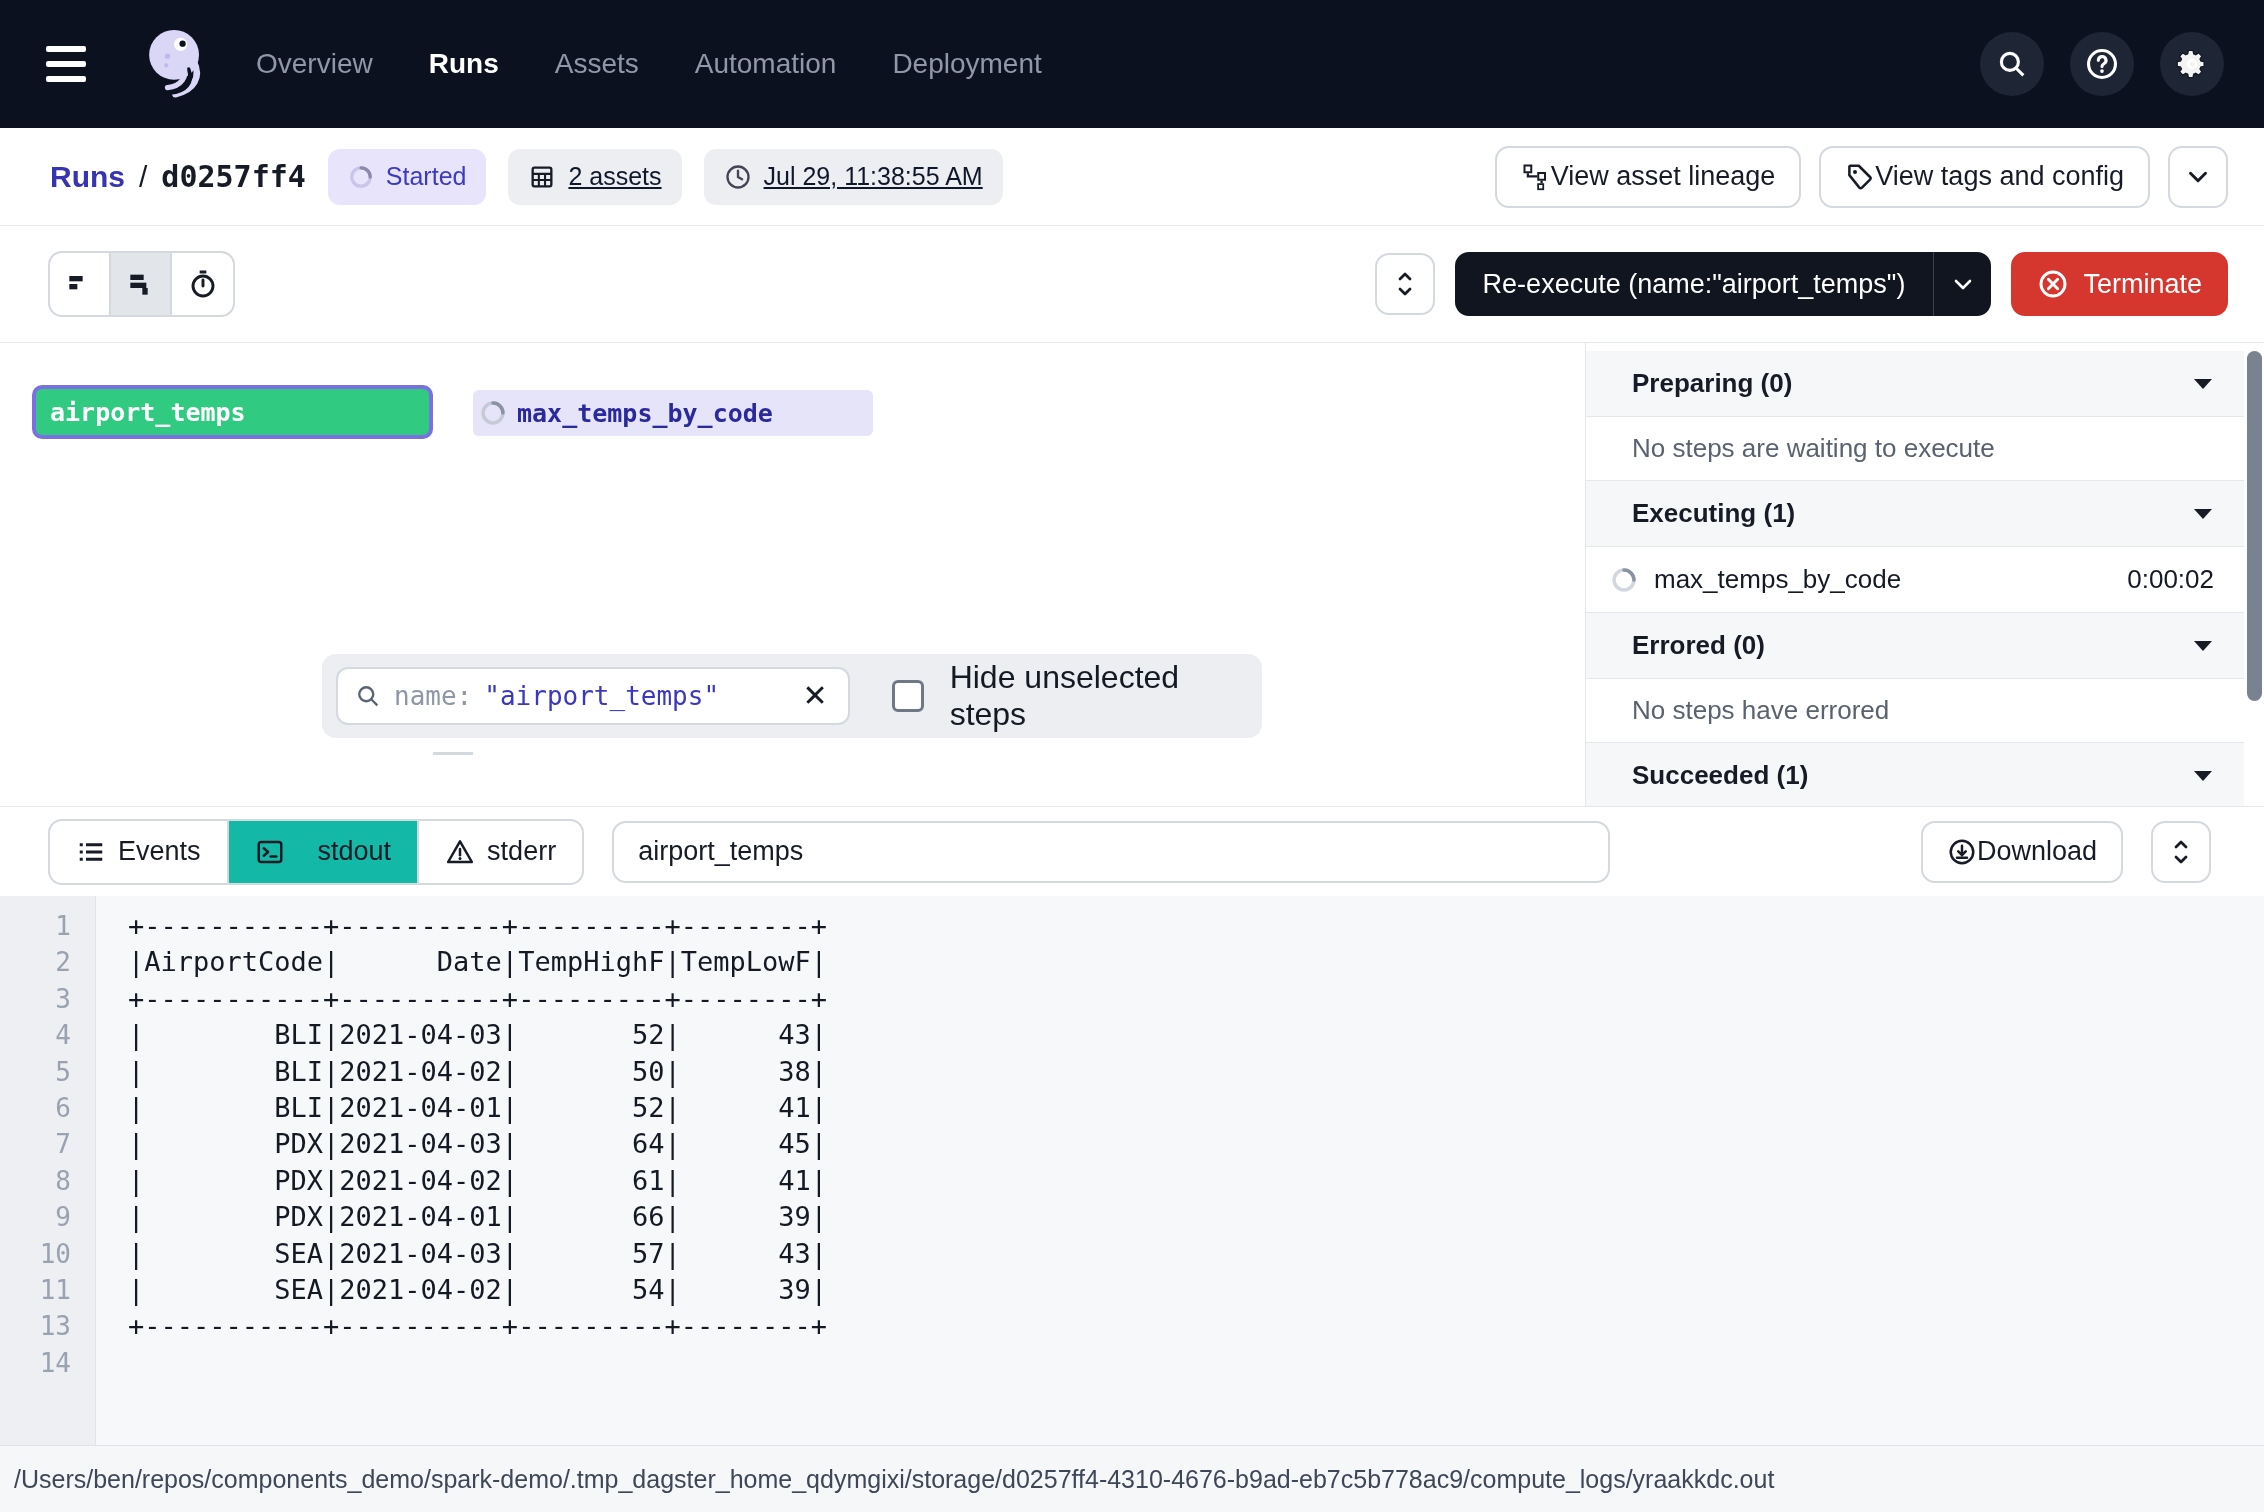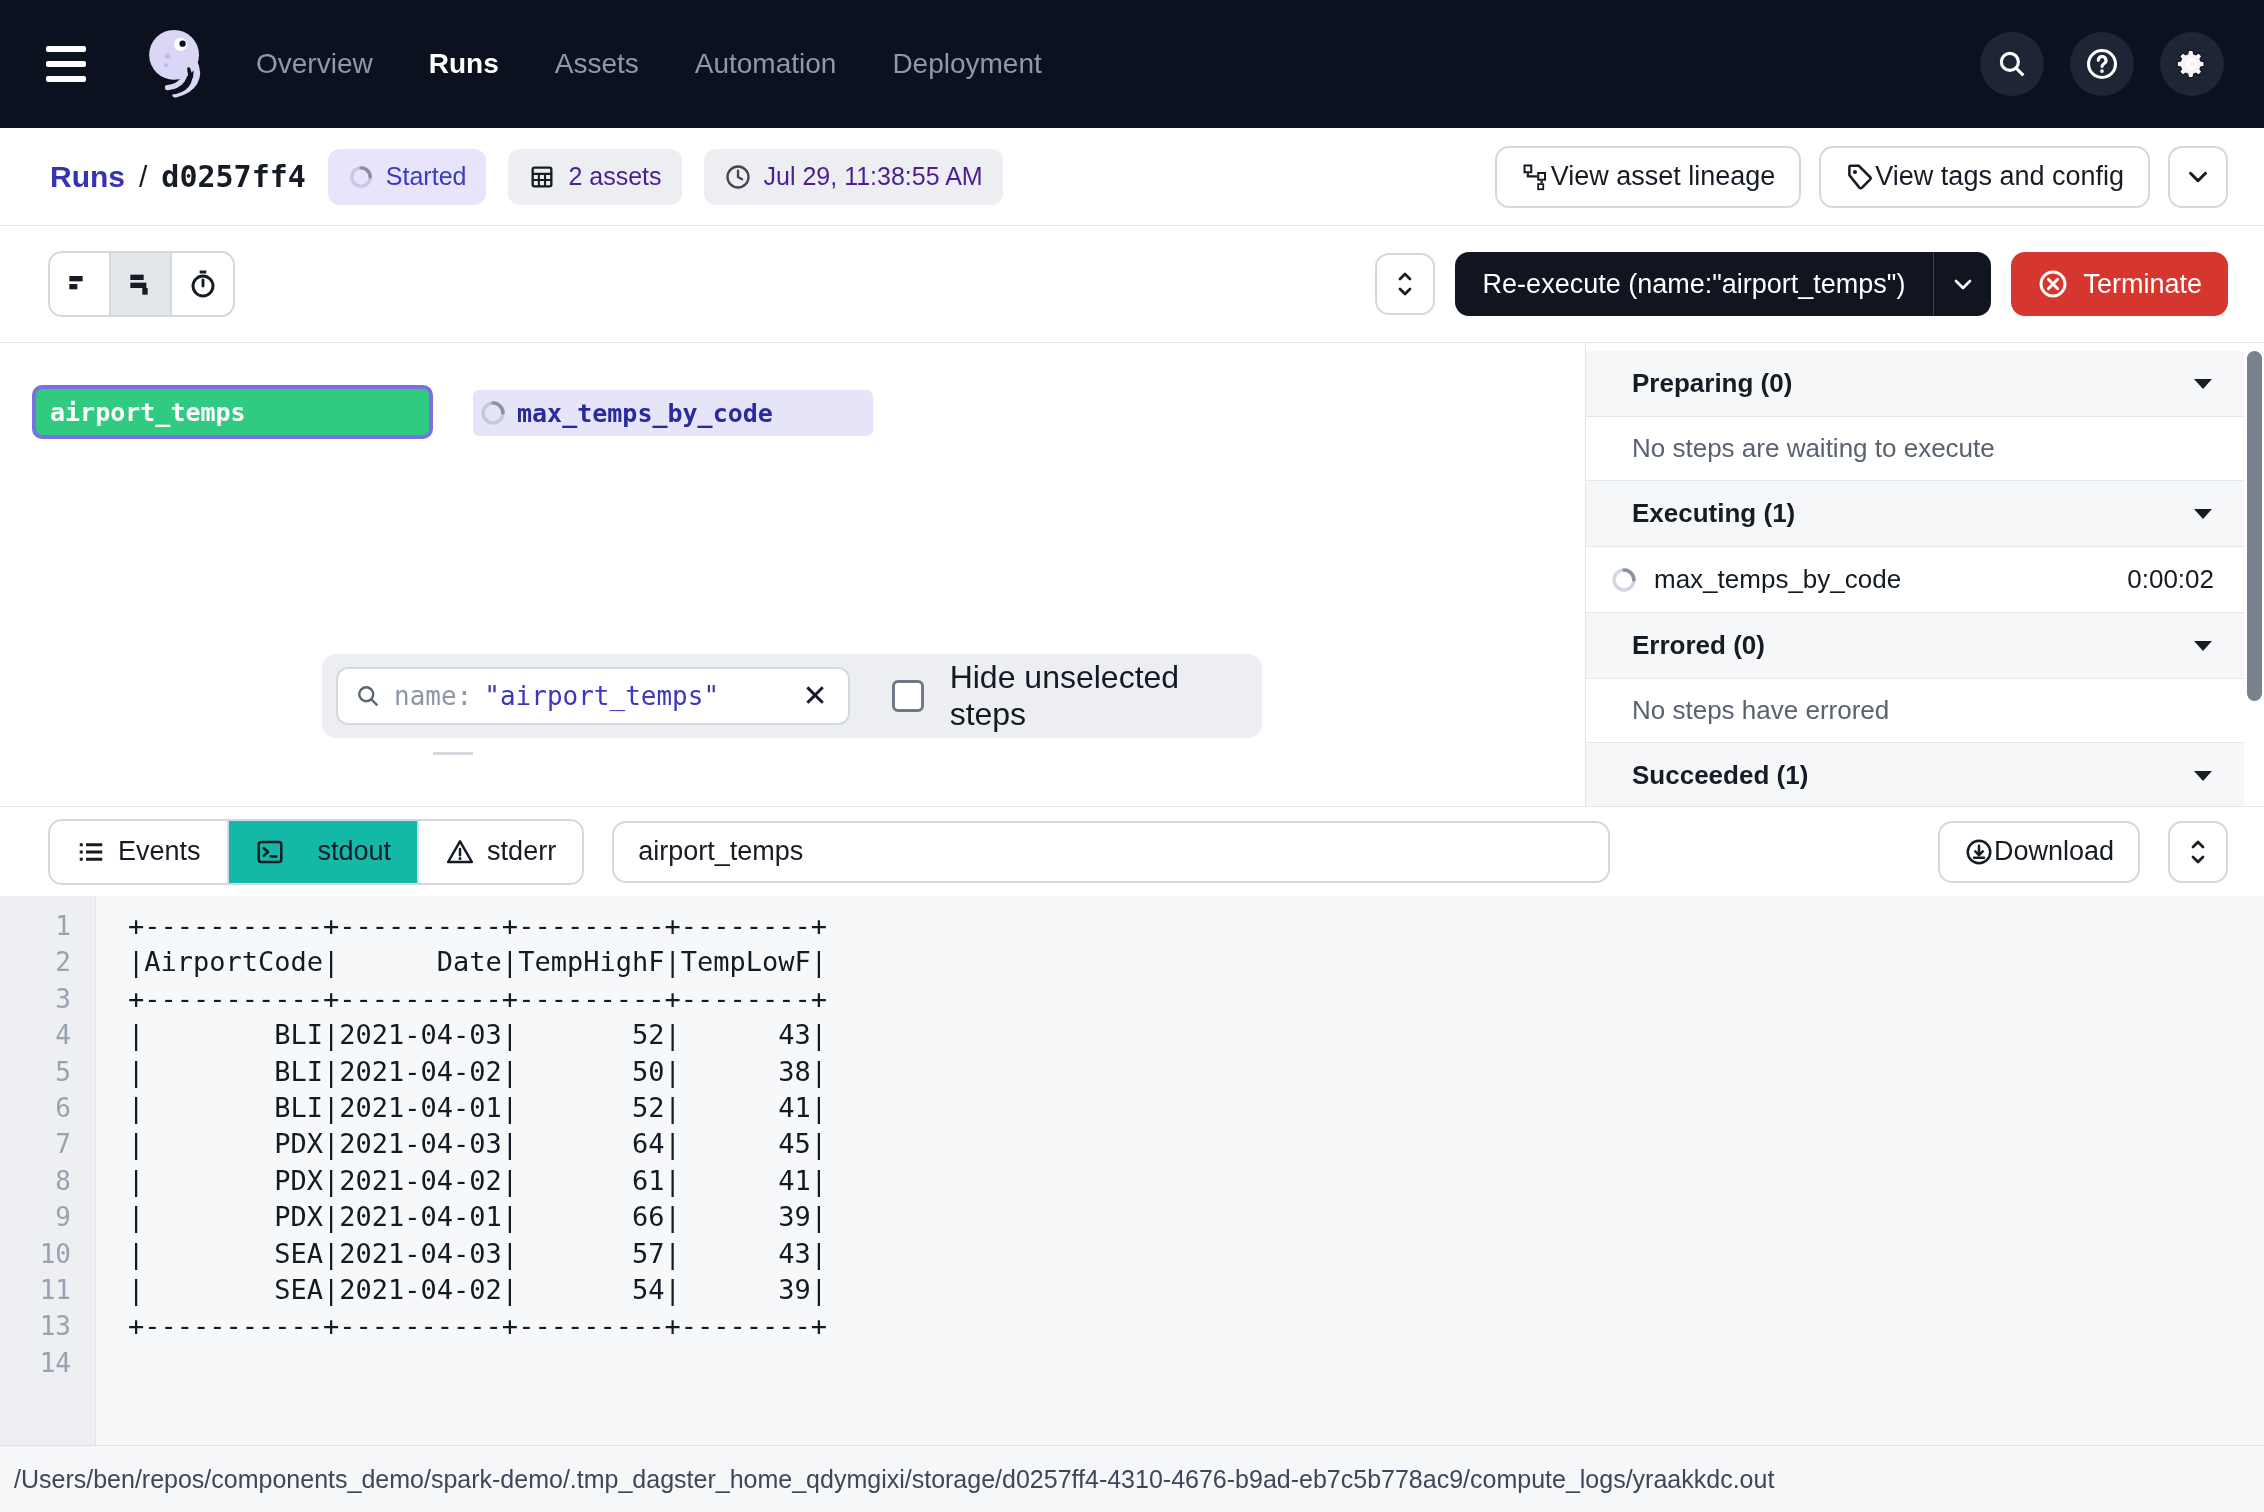--- a/index.html
+++ b/index.html
@@ -23,21 +23,21 @@
 
   
   .row-bc { position:absolute; top:128px; left:0; width:2264px; height:98px;
     border-bottom:1px solid #E3E6EB; display:flex; align-items:center; padding:0 36px 0 50px; }
   .bc-runs { font-size:30px; font-weight:bold; color:#3734B4; cursor:pointer; }
   .bc-sep { font-size:30px; color:#161B26; margin:0 14px; }
   .bc-id { font-size:30px; font-weight:bold; font-family:"DejaVu Sans Mono", monospace; }
   .badge { display:flex; align-items:center; gap:12px; height:56px; border-radius:12px;
     padding:0 20px; font-size:25px; margin-left:22px; }
   .badge.lav { background:#E7E4FB; color:#3D3AC0; }
-  .badge.gray { background:#ECEEF2; color:#4c1d95; }
+  .badge.gray { background:#ECEEF2; color:#0f172a;text-decoration:underline; }
   .bc-right { margin-left:auto; display:flex; align-items:center; gap:18px; }
   .btn { display:flex; align-items:center; gap:0; height:62px; border:2px solid #D4D8DF;
     border-radius:14px; background:#fff; padding:0 24px; font-size:27px; color:#161B26; cursor:pointer; }
   .btn svg { width:30px; height:30px; }
   .btn.sq { width:60px; padding:0; justify-content:center; }
 
   
   .row-tb { position:absolute; top:226px; left:0; width:2264px; height:116px;
     display:flex; align-items:center; padding:0 36px 0 48px; }
   .seg { display:flex; border:2px solid #D4D8DF; border-radius:14px; overflow:hidden; background:#fff; }
@@ -93,21 +93,21 @@
     padding:0 46px; font-size:26px; color:#59626F; }
   .pstep { height:66px; border-bottom:1px solid #E4E7EC; display:flex; align-items:center;
     padding:0 30px 0 24px; font-size:26px; color:#141A24; cursor:pointer; }
   .pstep .nm { margin-left:16px; }
   .pstep .tm { margin-left:auto; }
   .vscroll { position:absolute; right:2px; top:8px; width:15px; height:350px;
     background:#79828F; border-radius:8px; cursor:grab; }
 
   
   .loghead { position:absolute; top:806px; left:0; width:2264px; height:90px;
-    border-top:1px solid #E3E6EB; display:flex; align-items:center; padding:0 36px 0 48px; }
+    border-top:1px solid #E3E6EB; display:flex; align-items:center; padding:0 53px 0 48px; }
   .logtabs { display:flex; border:2px solid #D4D8DF; border-radius:14px; overflow:hidden; background:#fff; }
   .logtabs > div { height:62px; display:flex; align-items:center; gap:12px; padding:0 26px;
     font-size:27px; cursor:pointer; border-right:2px solid #D4D8DF; color:#161B26; }
   .logtabs > div:last-child { border-right:none; }
   .logtabs > div.sel { background:#14b8a6;gap:33px; }
   .logtabs svg { width:30px; height:30px; }
   .stepsel { margin-left:28px; width:998px; height:62px; border:2px solid #D4D8DF;
     border-radius:14px; display:flex; align-items:center; padding:0 24px; font-size:27px;
     background:#fff; cursor:pointer; }
   .loghead-right { margin-left:auto; display:flex; align-items:center; gap:28px; }

